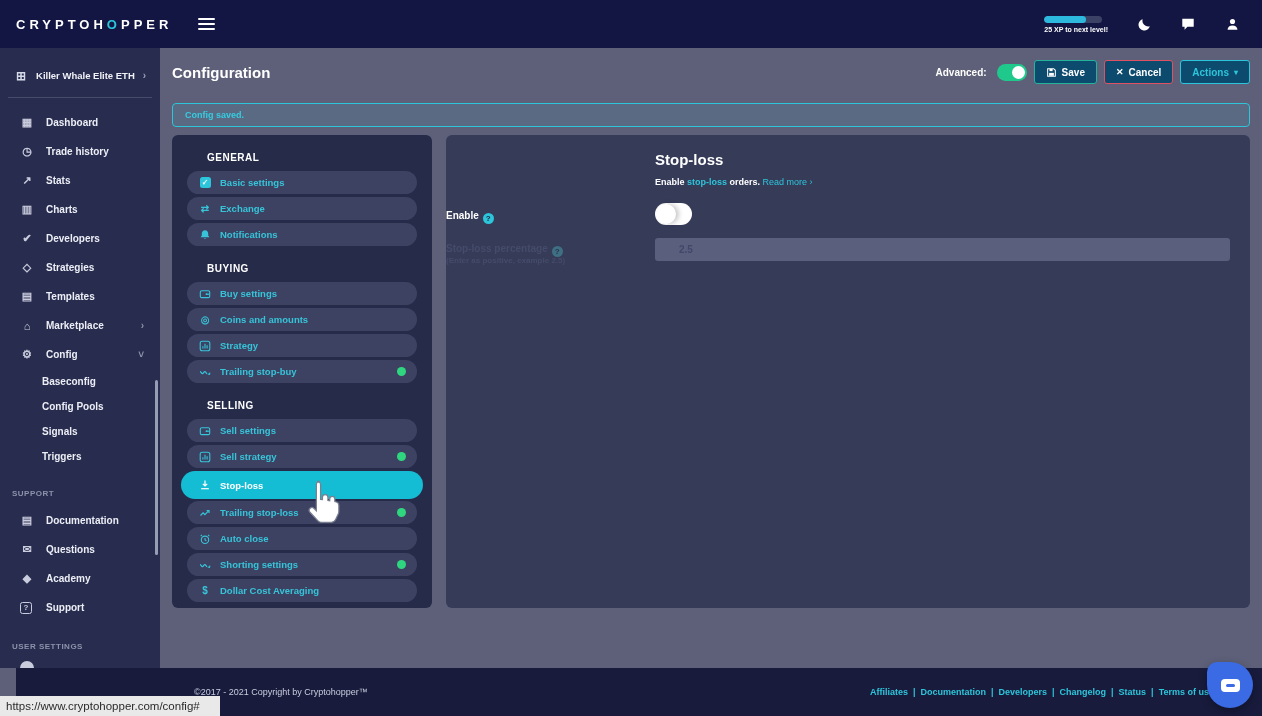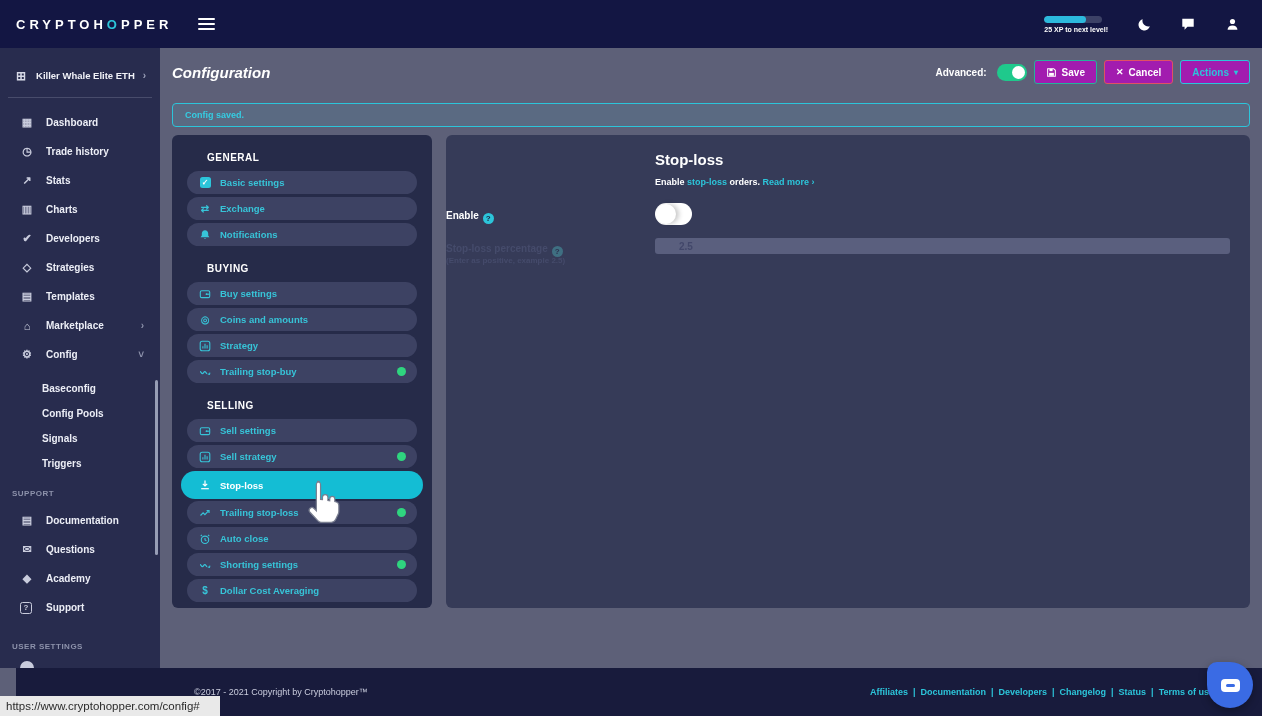--- a/index.html
+++ b/index.html
@@ -25,40 +25,40 @@
   .sidebar{position:absolute;top:48px;left:0;width:160px;height:620px;background:#282c4e;overflow:hidden;}
   .hopper-row{display:flex;align-items:center;height:44px;margin:6px 8px 0 8px;border-bottom:1px solid #484c6b;
               font-size:9.5px;font-weight:bold;color:#f0f1f7;cursor:pointer;}
   .hopper-glyph{color:#d5d8e6;font-size:12px;margin:0 10px 0 8px;}
   .hopper-chevron{margin-left:auto;margin-right:6px;color:#9da2bb;font-size:10px;}
   .side-list{margin-top:10px;}
   .side-item{display:flex;align-items:center;height:29px;padding-left:20px;font-size:10px;font-weight:bold;
              color:#eceef6;cursor:pointer;}
   .side-item .glyph{width:14px;font-size:11px;color:#c9ccdd;margin-right:12px;text-align:center;flex:none;}
   .side-item .chev{margin-left:auto;margin-right:16px;color:#8e93ac;font-size:10px;}
-  .side-sub{display:flex;align-items:flex-end;height:25px;padding-left:42px;font-size:10px;font-weight:bold;
+  .side-sub{display:flex;align-items:center;height:25px;padding-left:42px;font-size:10px;font-weight:bold;
             color:#eceef6;cursor:pointer;}
   .side-section{padding-left:12px;margin-top:20px;margin-bottom:8px;font-size:8px;font-weight:bold;
                 color:#8d92ab;letter-spacing:.5px;}
   .qbox{width:12px;height:12px;border:1.2px solid #c9ccdd;border-radius:2.5px;font-size:8px;display:flex;
         align-items:center;justify-content:center;color:#c9ccdd;}
   .side-scroll-thumb{position:absolute;right:2px;top:332px;width:3px;height:175px;background:#979db5;border-radius:2px;}
   .partial-avatar{position:absolute;left:20px;bottom:-7px;width:14px;height:14px;border-radius:50%;background:#c9ccdd;}
 
   
   .main{position:absolute;left:160px;top:48px;width:1102px;height:620px;background:#5d6078;}
   .page-header{position:absolute;top:6px;left:12px;right:12px;height:36px;display:flex;align-items:center;}
-  .page-title{color:#fff;font-size:15px;font-weight:bold;font-style:italic;}
+  .page-title{color:#fff;font-size:15px;font-weight:bold;}
   .header-controls{margin-left:auto;display:flex;align-items:center;gap:7px;}
   .advanced-label{color:#fff;font-size:10px;font-weight:bold;margin-right:3px;}
   .toggle{width:30px;height:17px;border-radius:9px;position:relative;cursor:pointer;}
   .toggle.on{background:#1fc98c;}
   .toggle .knob{position:absolute;top:2px;width:13px;height:13px;border-radius:50%;background:#fff;}
   .toggle.on .knob{right:2px;}
-  .btn{height:24px;display:flex;align-items:center;gap:5px;padding:0 11px;background:#a21caf;border-radius:3px;
+  .btn{height:24px;display:flex;align-items:center;gap:5px;padding:0 11px;background:#0c4a6e;border-radius:3px;
        font-size:10px;font-weight:bold;color:#fff;cursor:pointer;}
   .btn svg{flex:none;}
   .btn-save{border:1px solid #25b39b;}
   .btn-cancel{border:1px solid #e05263;}
   .btn-actions{border:1px solid #2cc5da;color:#2cc5da;}
   .btn .caret{font-size:8px;}
   .btn .xmark{font-size:9px;}
 
   .alert{position:absolute;top:55px;left:12px;right:12px;height:24px;background:rgba(73,197,221,.10);
          border:1px solid #2cc5da;border-radius:4px;display:flex;align-items:center;padding-left:12px;
@@ -75,32 +75,32 @@
   .pill .dot{margin-left:auto;width:9px;height:9px;border-radius:50%;background:#2fd57f;flex:none;}
   .pill.active{background:#14bdd4;color:#fff;height:28px;border-radius:14px;margin:1px -6px 2px -6px;padding:0 17px;}
   .check-sq{width:11px;height:11px;background:#2cc5da;border-radius:2.5px;color:#fff;font-size:8px;display:flex;
             align-items:center;justify-content:center;}
 
   
   .card{position:absolute;top:87px;left:286px;right:12px;height:473px;background:#363b58;border-radius:6px;}
   .card-title{position:absolute;left:209px;top:16px;color:#fff;font-size:15px;font-weight:bold;}
   .card-sub{position:absolute;left:209px;top:42px;font-size:9px;font-weight:bold;color:#fff;}
   .link-teal{color:#2cc5da;cursor:pointer;}
-  .read-more{color:#2cc5da;font-weight:bold;cursor:pointer;}
+  .read-more{color:#2cc5da;font-weight:normal;cursor:pointer;}
   .form-label{position:absolute;left:0;width:199px;font-size:10px;font-weight:bold;}
   .lbl-on{color:#fff;top:75px;}
   .lbl-dim{color:#454b6b;top:108px;}
   .sub-dim{position:absolute;left:0;width:199px;text-align:left;top:121px;font-size:8px;font-weight:bold;color:#454b6b;}
   .help{display:inline-flex;width:11px;height:11px;border-radius:50%;background:#2cc5da;color:#1b2040;font-size:8px;
         font-weight:bold;align-items:center;justify-content:center;vertical-align:-2px;margin-left:4px;}
   .help.dim{background:#3f6f82;color:#2c3150;}
   .enable-toggle{position:absolute;top:68px;left:209px;width:37px;height:22px;background:#fff;border-radius:12px;cursor:pointer;}
   .enable-toggle .knob{position:absolute;left:1px;top:1px;width:20px;height:20px;border-radius:50%;background:#fff;
                        box-shadow:3px 0 5px rgba(0,0,0,.22);}
-  .pct-input{position:absolute;top:103px;left:209px;right:10px;height:16px;background:#5a5f7e;border:none;
+  .pct-input{position:absolute;top:103px;left:209px;right:10px;height:23px;background:#5a5f7e;border:none;
              border-radius:3px;color:#42476a;font-size:10px;font-weight:bold;padding:0 24px;width:calc(100% - 229px);}
 
   
   .footer{position:absolute;left:16px;bottom:0;width:100%;height:48px;background:#181b3c;display:flex;
           align-items:center;z-index:4;}
   .copyright{margin-left:178px;color:#c9ccdd;font-size:9px;}
   .footer-links{margin-left:auto;margin-right:64px;font-size:9px;font-weight:bold;color:#2cc5da;display:flex;align-items:center;}
   .flink{cursor:pointer;white-space:nowrap;}
   .flink + .flink::before{content:"|";margin:0 5px;color:#2cc5da;}
 

